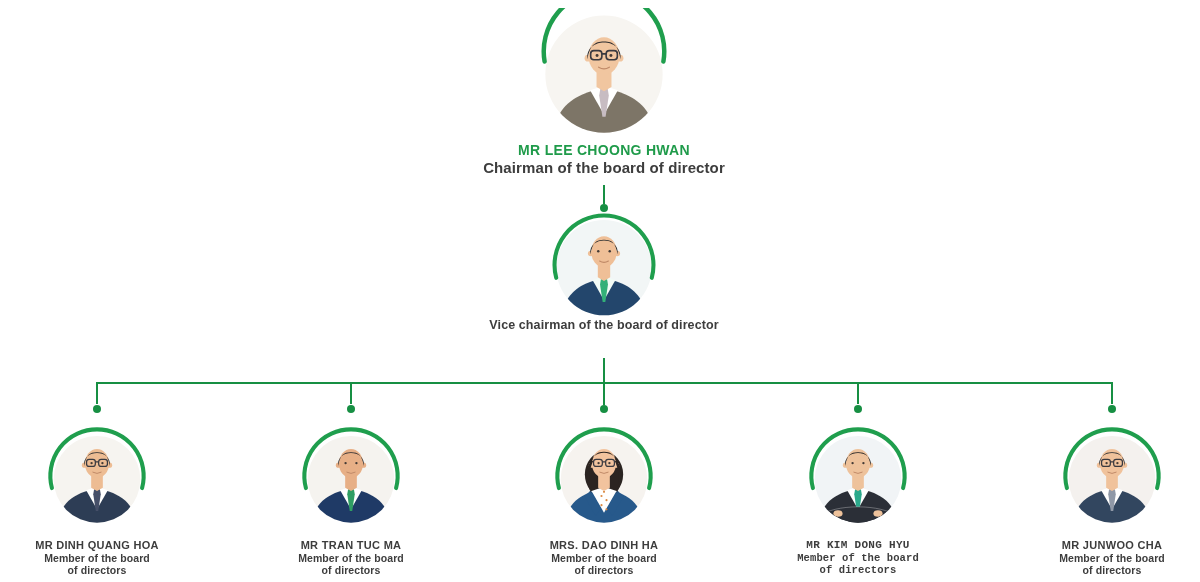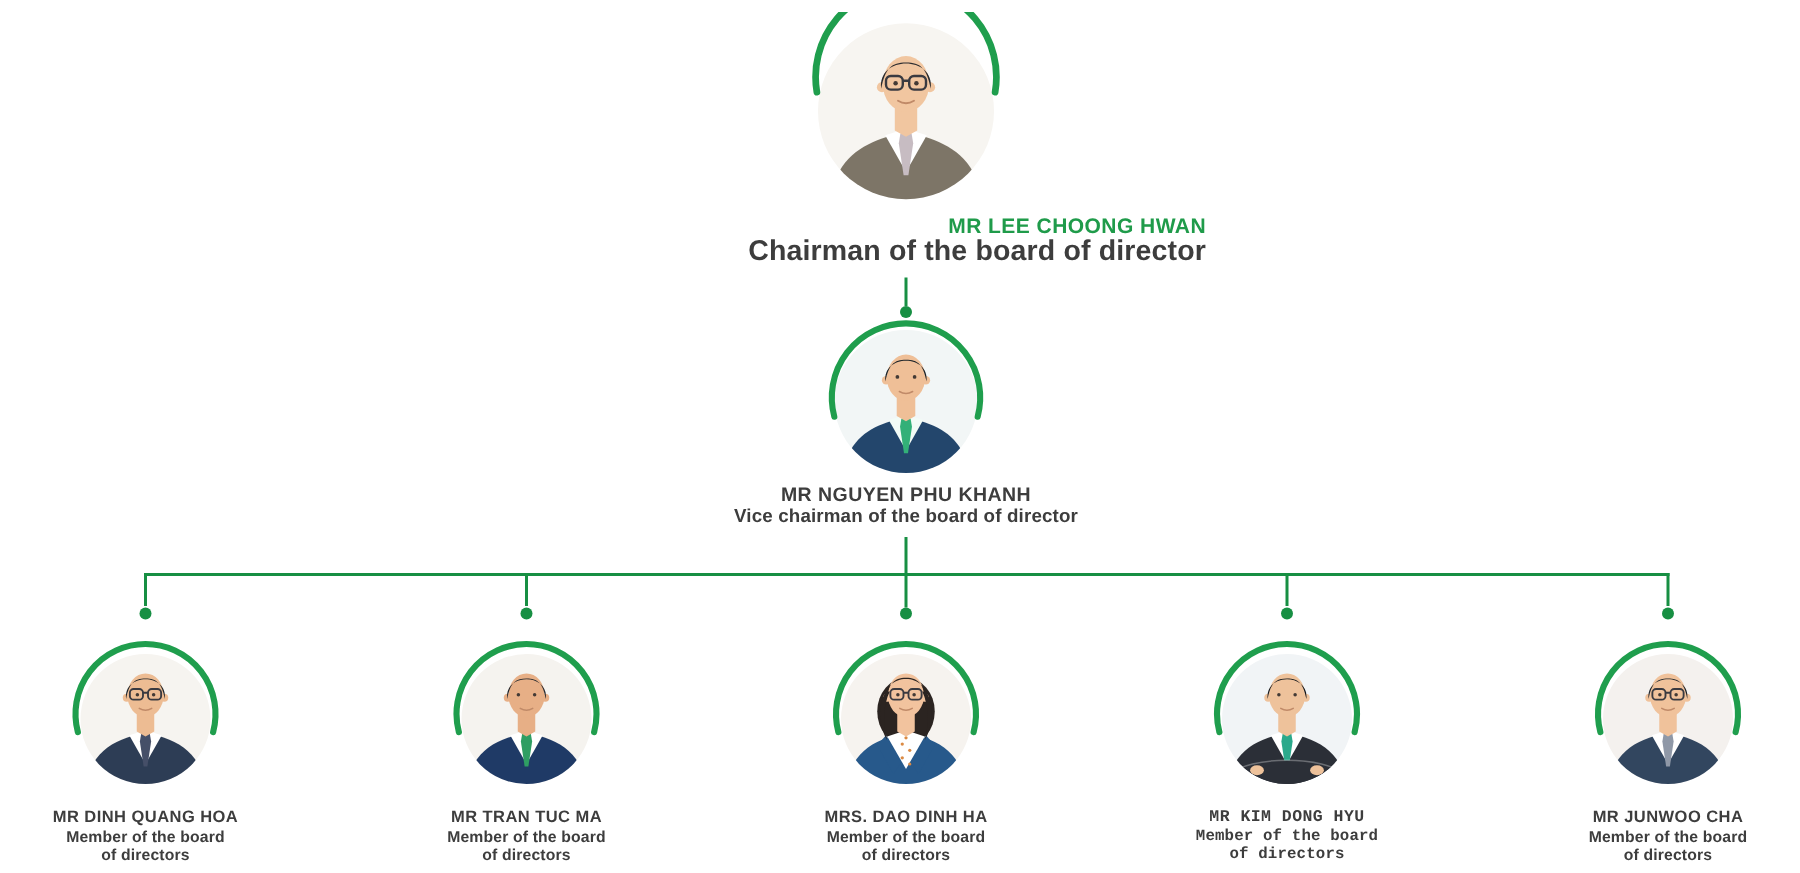--- a/index.html
+++ b/index.html
@@ -8,36 +8,36 @@
     background:#ffffff;
     font-family:"Liberation Sans","DejaVu Sans",sans-serif;
   }
   .person{position:absolute;text-align:center;}
   .avatar{position:relative;margin:0 auto;}
   .avatar svg{display:block;}
   .name{font-weight:700;color:#3d3d3d;letter-spacing:.3px;}
   .title{font-weight:700;color:#3d3d3d;white-space:pre-line;letter-spacing:.1px;}
   .lvl1 .avatar{width:128px;height:128px;}
   .lvl1 .name{margin-top:6px;font-size:14px;line-height:17px;}
-  .lvl1 .title{font-size:19px;line-height:17px;}
+  .lvl1 .title{font-size:15px;line-height:17px;}
   .lvl2 .avatar{width:106px;height:106px;}
   .lvl2 .name{margin-top:4px;font-size:13px;line-height:15px;}
   .lvl2 .title{font-size:12.5px;line-height:15px;}
   .lvl3 .avatar{width:100px;height:100px;}
   .lvl3 .name{margin-top:13px;font-size:11px;line-height:12.5px;}
   .lvl3 .title{font-size:10.5px;line-height:12px;}
   .c-line{position:absolute;background:#178f43;}
   .c-dot{position:absolute;width:8px;height:8px;border-radius:50%;background:#178f43;}
 </style>
 </head>
 <body>
 
 <div class="stage">
 
-  <div class="person lvl1" style="left:404px;top:8px;width:400px;text-align:right;">
+  <div class="person lvl1" style="left:404px;top:8px;width:400px;">
     <div class="avatar">
         <svg viewBox="0 0 120 120" width="100%" height="100%">
           <defs>
             <clipPath id="clip-lee-choong-hwan">
               <circle cx="60" cy="62" r="55"></circle>
             </clipPath>
           </defs>
           <g clip-path="url(#clip-lee-choong-hwan)">
             <rect x="4" y="6" width="112" height="112" fill="#f7f5f1"></rect>
             <path d="M12,122 C14,96 28,85 45,79 L60,74 L75,79 C92,85 106,96 108,122 Z" fill="#7d7567"></path>
@@ -85,21 +85,20 @@
             <circle cx="75" cy="47" r="3.2" fill="#efbf97"></circle>
             <ellipse cx="60" cy="45" rx="14.5" ry="17.5" fill="#efbf97"></ellipse>
             <path d="M44.5,48 C42,27 78,27 75.5,48 C73,35 69,31.5 60,31.5 C51,31.5 47,35 44.5,48 Z" fill="#1e2429"></path>
             <circle cx="53.5" cy="44.5" r="1.4" fill="#433a35"></circle>
             <circle cx="66.5" cy="44.5" r="1.4" fill="#433a35"></circle>
             <path d="M55,55.5 Q60,58.5 65,55.5" stroke="#c08a68" stroke-width="1.2" fill="none" stroke-linecap="round"></path>
           </g>
           <path d="M5.9,74.5 A56,56 0 1 1 114.1,74.5" fill="none" stroke="#1f9e4d" stroke-width="4.6" stroke-linecap="round"></path>
         </svg>
       </div>
-    <div class="name" style="color: rgb(61, 61, 61);">MR NGUYEN PHU KHANH</div>
     <div class="title">Vice chairman of the board of director</div>
   </div>
 
   <div class="c-line" style="left: 603.25px; top: 358px; width: 1.5px; height: 47px; background: rgb(23, 143, 67);"></div>
   <div class="c-line" style="left: 96.25px; top: 382.25px; width: 1016.5px; height: 1.5px; background: rgb(23, 143, 67);"></div>
   <div class="c-line" style="left: 96.25px; top: 382px; width: 1.5px; height: 22px; background: rgb(23, 143, 67);"></div>
   <div class="c-line" style="left: 350.25px; top: 382px; width: 1.5px; height: 22px; background: rgb(23, 143, 67);"></div>
   <div class="c-line" style="left: 857.25px; top: 382px; width: 1.5px; height: 22px; background: rgb(23, 143, 67);"></div>
   <div class="c-line" style="left: 1111.25px; top: 382px; width: 1.5px; height: 22px; background: rgb(23, 143, 67);"></div>
   <div class="c-dot" style="left: 93px; top: 405px; background: rgb(23, 143, 67);"></div>

